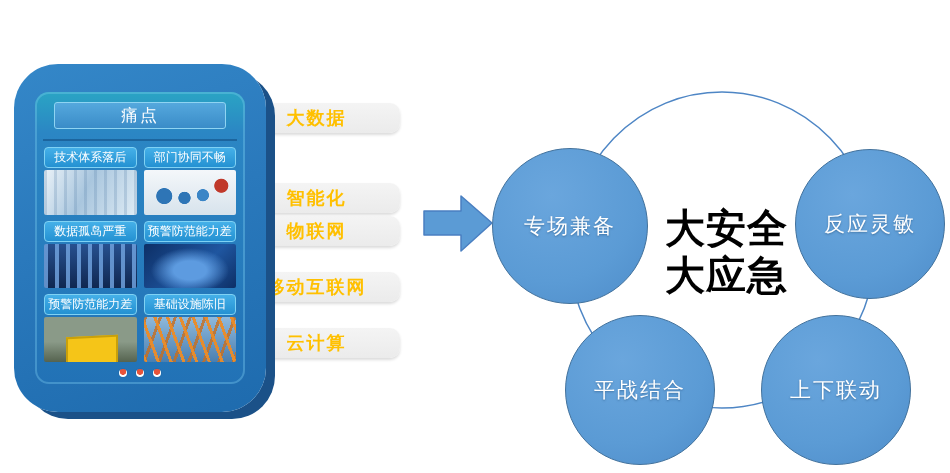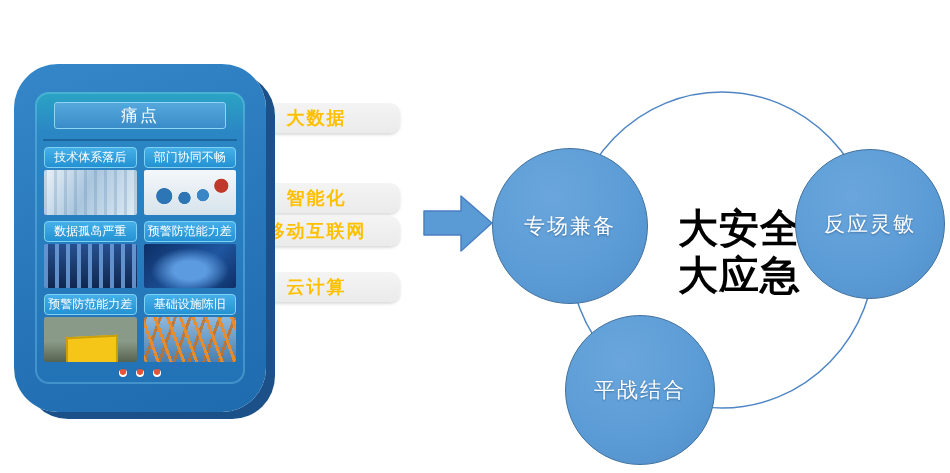--- a/index.html
+++ b/index.html
@@ -85,29 +85,30 @@
     display:flex; align-items:center; justify-content:center;
     color:#fff; font-size:21px; letter-spacing:2px;
     text-shadow:0 1px 2px rgba(30,70,110,0.5); }
   .node-0 { left:648px; top:13px; }
   .node-1 { left:795px; top:149px; }
   .node-2 { left:761px; top:315px; }
   .node-3 { left:565px; top:315px; }
   .node-4 { left:492px; top:148px; width:156px; height:156px; }
 
   .center-title { position:absolute; left:665px; top:205px; z-index:1;
-    color:#000; font-weight:bold; font-size:40px; line-height:1.18; letter-spacing:1px;margin-left:13px; }
+    color:#000; font-weight:bold; font-size:40px; line-height:1.18; letter-spacing:1px; }
 </style>
 </head>
 <body>
 
 <div class="canvas">
 
   <div class="tech-bar">大数据</div>
   <div class="tech-bar">智能化</div>
+  <div class="tech-bar">物联网</div>
   <div class="tech-bar">移动互联网</div>
   <div class="tech-bar">云计算</div>
 
   <div class="tablet">
     <div class="tablet-frame"></div>
     <div class="screen">
       <div class="screen-title">痛点</div>
       <div class="screen-divider"></div>
       <div class="tiles">
         <div class="tile">
@@ -147,20 +148,21 @@
     <svg width="72" height="64" viewBox="0 0 72 64">
       <polygon points="1,19 38,19 38,4 69,31 38,59 38,43 1,43" fill="#5B9BD5" stroke="#4A7FC1" stroke-width="1.5" stroke-linejoin="round"></polygon>
     </svg>
   </div>
 
   <svg class="ring-svg" width="470" height="463" viewBox="0 0 470 463">
     <ellipse cx="242" cy="240" rx="153" ry="158" fill="none" stroke="#4E86C5" stroke-width="1.5"></ellipse>
   </svg>
 
   <div class="node node-1">反应灵敏</div>
+  <div class="node node-2">上下联动</div>
   <div class="node node-3">平战结合</div>
   <div class="node node-4">专场兼备</div>
 
   <div class="center-title">
     <div>大安全</div>
     <div>大应急</div>
   </div>
 
 </div>
 

